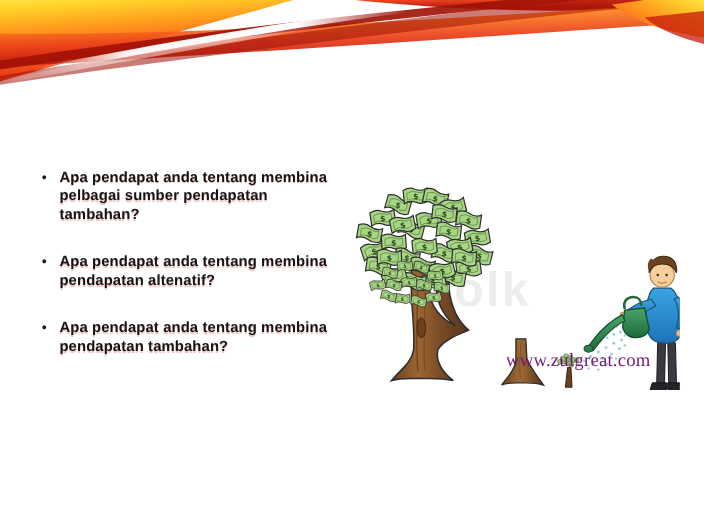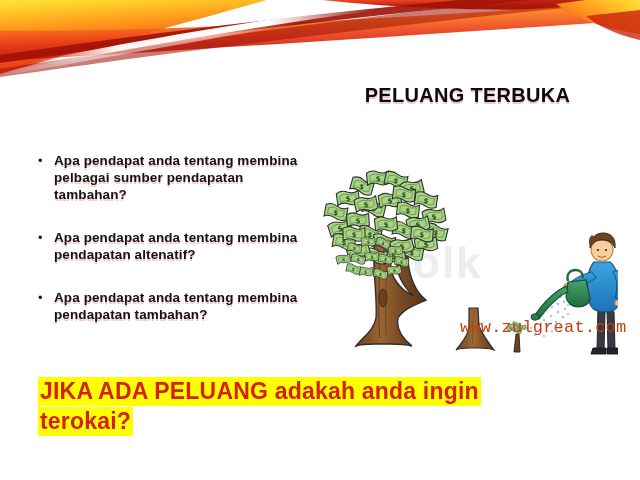--- a/index.html
+++ b/index.html
@@ -100,23 +100,23 @@
     left: 318px;
     top: 158px;
     width: 300px;
     height: 215px;
   }
   .illus svg { display: block; }
   .watermark {
     position: absolute;
     left: 460px;
     top: 318px;
-    font-family: Liberation Mono, monospace;
+    font-family: Liberation Serif, serif;
     font-size: 17px;
-    color: #c2410c;
+    color: #701a75;
     letter-spacing: 0.2px;
     white-space: nowrap;
     pointer-events: none;
   }
 </style>
 </head>
 <body>
 
 <div id="slide">
 
@@ -166,21 +166,20 @@
       <path d="M 640 -10 L 640 34 C 600 28, 575 18, 556 4 C 590 0, 620 -6, 640 -10 Z" fill="url(#gRight)"></path>
       <path d="M 640 10 L 640 40 C 615 34, 598 26, 586 16 Z" fill="#c4190a" opacity="0.75"></path>
 
       <path d="M 30 62 C 120 44, 240 22, 370 6 L 372 11 C 244 28, 124 50, 32 67 Z" fill="url(#gWhite)"></path>
       <path d="M 0 72 C 90 56, 200 36, 300 20 L 301 23 C 200 41, 90 60, 2 76 Z" fill="url(#gWhite)" opacity="0.5"></path>
 
       <path d="M -20 64 C 130 56, 360 30, 640 6 L 640 0 L 700 0 L 700 92 L -20 92 Z" fill="#ffffff" opacity="0.0"></path>
     </svg>
   </div>
 
-  <div class="slide-title">PELUANG TERBUKA</div>
 
   <div class="bullets">
     <div class="bullet-row">
       <span class="bullet-dot">•</span>
       <span class="bullet-text">Apa pendapat anda tentang membina pelbagai sumber pendapatan tambahan?</span>
     </div>
     <div class="bullet-row">
       <span class="bullet-dot">•</span>
       <span class="bullet-text">Apa pendapat anda tentang membina pendapatan altenatif?</span>
     </div>
@@ -354,18 +353,14 @@
                C 254 149, 249 145, 248 139 Z" fill="url(#canG)" stroke="#14502c" stroke-width="1.2"></path>
       <path d="M 250 123 C 248 116, 252 112, 258 112 C 262 112, 265 115, 265 120" stroke="#1f6b3d" stroke-width="2.4" fill="none"></path>
       <path d="M 248 128 C 240 132, 230 140, 222 150 L 216 158 L 221 161 L 228 152
                C 236 143, 244 136, 250 134 Z" fill="url(#canG)" stroke="#14502c" stroke-width="1.1"></path>
       <ellipse cx="217" cy="159" rx="4" ry="3.2" fill="#2e7d4f" stroke="#14502c" stroke-width="1"></ellipse>
     </svg>
   </div>
 
   <div class="watermark">www.zulgreat.com</div>
 
-  <div class="conclusion">
-    <div><span class="hl">JIKA ADA PELUANG adakah anda ingin</span></div>
-    <div><span class="hl">terokai?</span></div>
-  </div>
 
 </div>
 
 </body></html>

